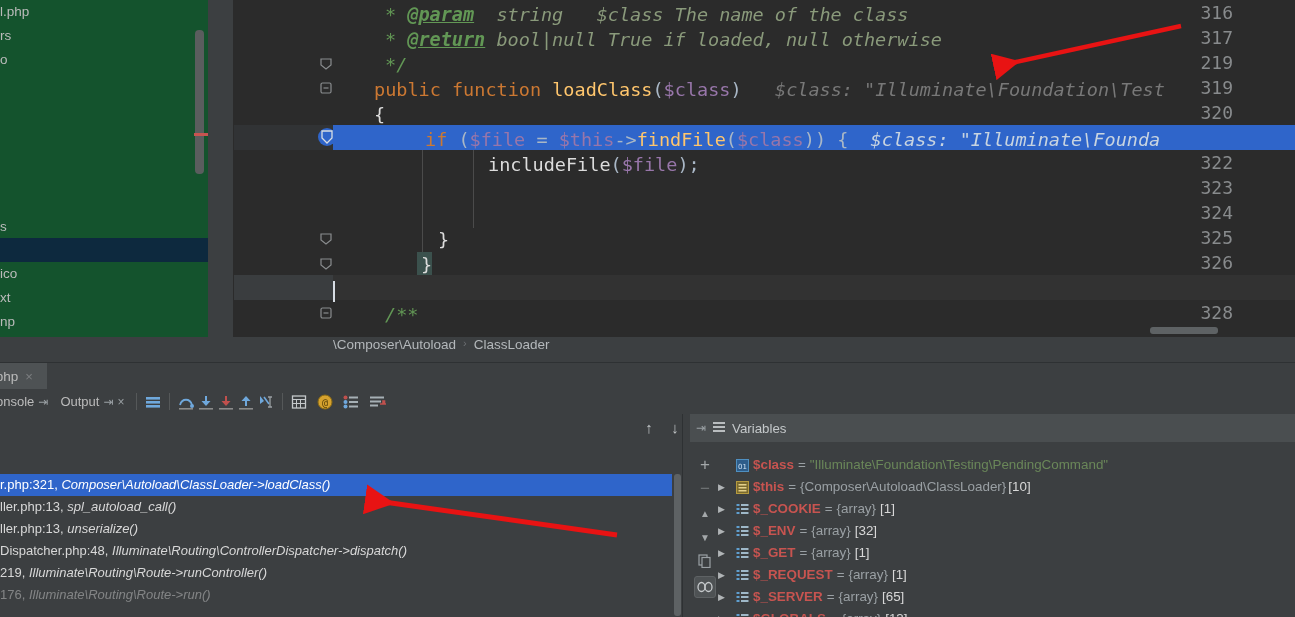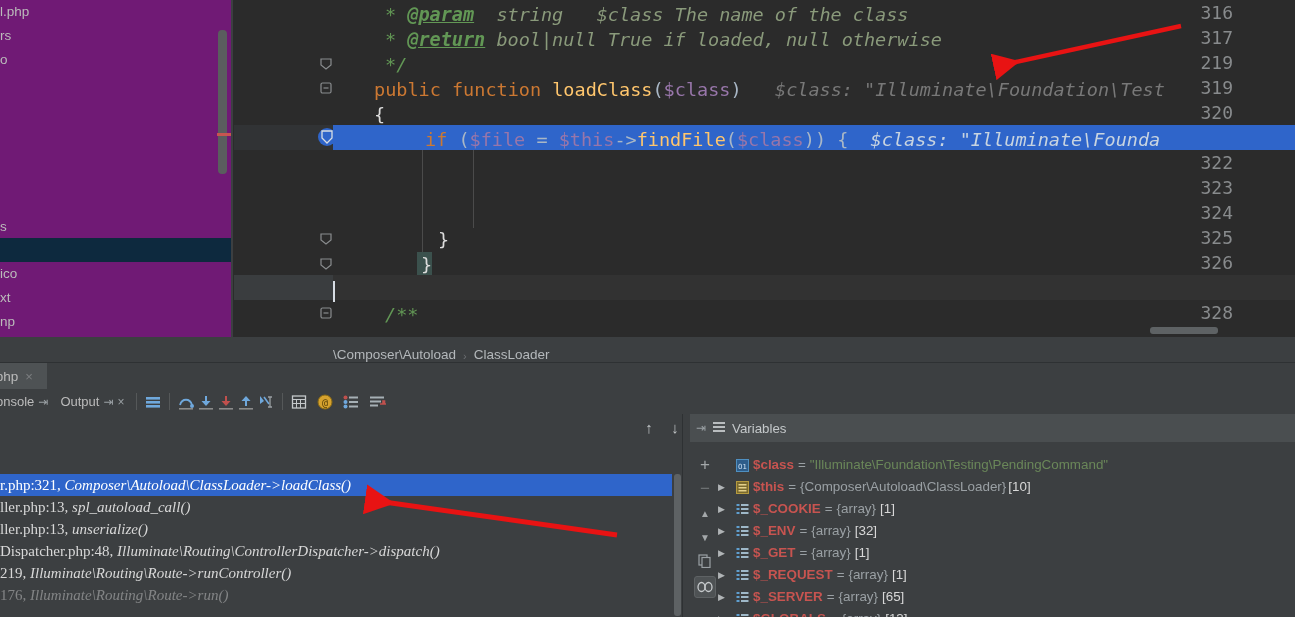--- a/index.html
+++ b/index.html
@@ -6,22 +6,22 @@
   html, body {
     width: 1295px; height: 617px;
     background: #3c3f41;
     font-family: "Liberation Sans", sans-serif;
     overflow: hidden;
   }
   #root { position: relative; width: 1295px; height: 617px; }
 
   
   .project-panel {
-    position: absolute; left: 0; top: 0; width: 231px; height: 337px;
-    background: #701a75; overflow: hidden;
+    position: absolute; left: 0; top: 0; width: 208px; height: 337px;
+    background: #14532d; overflow: hidden;
   }
   .proj-row {
     height: 24px; line-height: 24px; color: #bbbbbb; font-size: 13.5px;
     padding-left: 0px; white-space: nowrap; overflow: hidden;
   }
   .proj-row.sel { background: #0d293e; }
   .proj-scroll-track {
     position: absolute; right: 4px; top: 30px; width: 9px; height: 144px;
     background: #5a5d5e; border-radius: 4px;
   }
@@ -81,21 +81,21 @@
   }
   .ed-hscroll .thumb {
     position: absolute; left: 917px; top: 2px; width: 68px; height: 7px;
     background: #5e6264; border-radius: 3px;
   }
 
   
   .breadcrumb {
     position: absolute; left: 233px; top: 337px; width: 1062px; height: 25px;
     background: #3c3f41; color: #a9b7c6; font-size: 13.5px;
-    display: flex; align-items: flex-end; padding-left: 100px;
+    display: flex; align-items: flex-start; padding-left: 100px;
   }
   .crumb { color: #b4b8bb; }
   .crumb-sep { color: #6c7073; margin: 0 7px; font-size: 11px; }
 
   
   .tabbar {
     position: absolute; left: 0; top: 362px; width: 1295px; height: 27px;
     background: #3c3f41; border-top: 1px solid #2e3133;
   }
   .tab {
@@ -116,22 +116,22 @@
   .dt-ico { width: 20px; height: 20px; display: flex; align-items: center; justify-content: center; }
 
   
   .dbg-body { position: absolute; left: 0; top: 414px; width: 1295px; height: 203px; background: #3c3f41; }
 
   .frames-pane { position: absolute; left: 0; top: 0; width: 690px; height: 203px; background: #3c3f41; }
   .frames-head { position: absolute; left: 0; top: 0; width: 690px; height: 28px; background: #3c3f41; }
   .fh-arrow { position: absolute; top: 5px; width: 18px; height: 18px; color: #c0c4c6; text-align: center; font-size: 15px; }
   .frames-list { position: absolute; left: 0; top: 60px; width: 672px; height: 143px; overflow: hidden; }
   .frame-row {
-    height: 22px; line-height: 22px; color: #d8d8d8; font-size: 15px;
-    font-style: italic; white-space: nowrap; padding-left: 0px; overflow: hidden; font-family: Liberation Serif, serif;
+    height: 22px; line-height: 22px; color: #d8d8d8; font-size: 13px;
+    font-style: italic; white-space: nowrap; padding-left: 0px; overflow: hidden;
   }
   .frame-row.sel { background: #2f65ca; color: #ffffff; }
   .frame-row .loc { font-style: normal; }
   .frames-vscroll { position: absolute; left: 673px; top: 60px; width: 9px; height: 143px; }
   .frames-vscroll .thumb { position: absolute; left: 1px; top: 0px; width: 7px; height: 142px; background: #5e6264; border-radius: 3px; }
 
   .vars-pane { position: absolute; left: 690px; top: 0; width: 605px; height: 203px; background: #3c3f41; }
   .vars-head {
     position: absolute; left: 0; top: 0; width: 605px; height: 28px;
     background: #4a4e50; display: flex; align-items: center; gap: 6px; padding-left: 6px;
@@ -274,20 +274,21 @@
       
       <div class="cline" style="top:77px; left:41px;"><span class="c-kw">public function</span><span class="c-plain"> </span><span class="c-fn">loadClass</span><span class="c-plain">(</span><span class="c-var">$class</span><span class="c-plain">)</span><span class="c-hint">   </span><span class="c-hint">$class: "Illuminate\Foundation\Test</span></div>
 
       
       <div class="cline" style="top:102px; left:41px;"><span class="c-white">{</span></div>
 
       
       <div class="cline" style="top:127px; left:92px;"><span class="c-kw">if</span><span class="c-plain"> (</span><span class="c-var">$file</span><span class="c-plain"> = </span><span class="c-var">$this</span><span class="c-plain">-&gt;</span><span class="c-fn">findFile</span><span class="c-plain">(</span><span class="c-var">$class</span><span class="c-plain">)) {</span><span class="c-hint-s">  </span><span class="c-hint-s">$class: "Illuminate\Founda</span></div>
 
       
+      <div class="cline" style="top:152px; left:155px;"><span class="c-white">includeFile</span><span class="c-plain">(</span><span class="c-var">$file</span><span class="c-plain">);</span></div>
 
       
 
       
       <div class="cline" style="top:227px; left:105px;"><span class="c-white">}</span></div>
 
       
       <div class="cline" style="top:252px; left:88px;"><span class="c-white">}</span></div>
 
       

